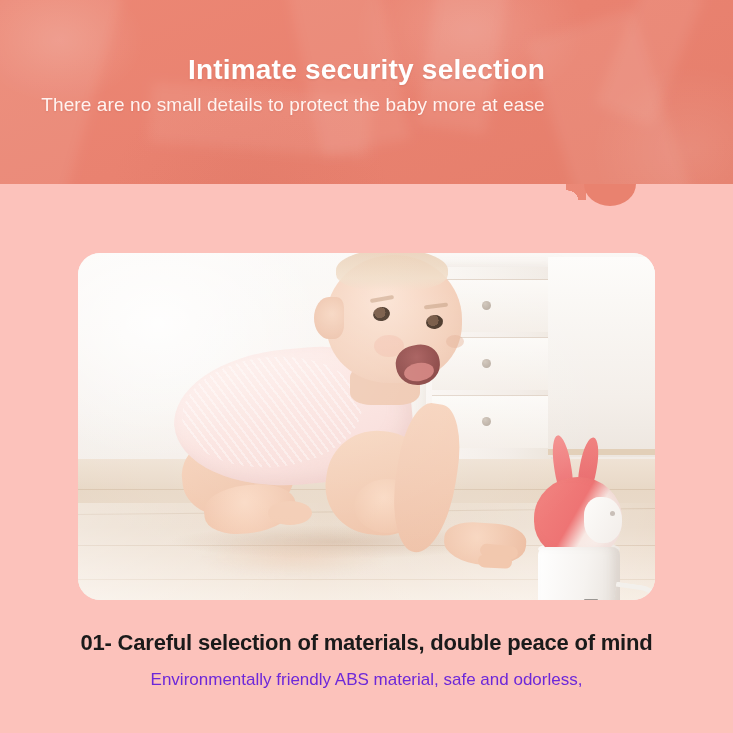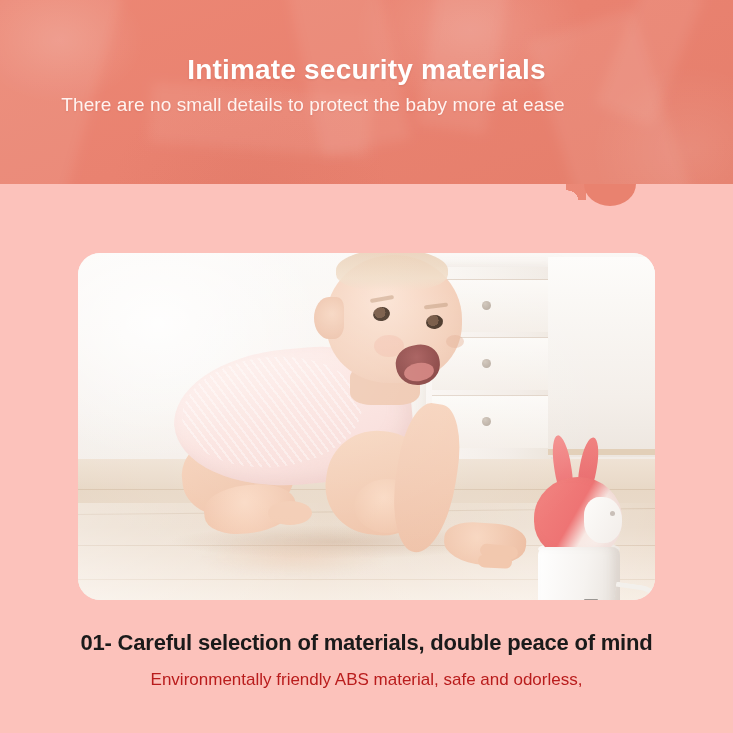--- a/index.html
+++ b/index.html
@@ -32,21 +32,20 @@
 
   .banner-title{
     position:absolute;left:0;top:54px;width:733px;text-align:center;
     font-size:28px;font-weight:700;color:#FFFFFF;letter-spacing:.2px;
     text-shadow:0 1px 2px rgba(150,60,48,.18);
   }
   .banner-sub{
     position:absolute;left:0;top:94px;width:586px;text-align:center;
     font-size:19px;font-weight:400;color:#FFF3F0;letter-spacing:.1px;
     text-shadow:0 1px 2px rgba(150,60,48,.14);
-    margin-left:20px;
   }
   
   .banner-notch{
     position:absolute;left:584px;top:184px;width:52px;height:22px;
     background:#E9826F;
     border-bottom-left-radius:26px 22px;border-bottom-right-radius:26px 22px;
   }
   .notch-blend-l{
     position:absolute;left:566px;top:184px;width:20px;height:16px;
     background:radial-gradient(20px 16px at 0 100%, rgba(233,130,111,0) 60%, rgba(233,130,111,.9) 61%);
@@ -164,37 +163,37 @@
   .photo-warm{position:absolute;left:0;top:0;width:577px;height:347px;pointer-events:none;
     background:radial-gradient(420px 300px at 42% 36%, rgba(255,255,255,.22), rgba(255,235,225,0) 72%);}
 
   
   .caption-head{
     position:absolute;left:0;top:630px;width:733px;text-align:center;
     font-size:22px;font-weight:700;color:#1A1A1A;letter-spacing:-.2px;
   }
   .caption-body{
     position:absolute;left:0;top:668px;width:733px;text-align:center;
-    font-size:17px;font-weight:400;color:#b91c1c;line-height:23px;
+    font-size:17px;font-weight:400;color:#6d28d9;line-height:23px;
   }
   .caption-body span{display:block;}
 </style>
 </head>
 <body>
 
 <div id="page">
 
   <div class="banner">
     <div class="fold f1"></div>
     <div class="fold f2"></div>
     <div class="fold f3"></div>
     <div class="fold f4"></div>
     <div class="fold f5"></div>
     <div class="fold f6"></div>
-    <div class="banner-title">Intimate security materials</div>
+    <div class="banner-title">Intimate security selection</div>
     <div class="banner-sub">There are no small details to protect the baby more at ease</div>
   </div>
   <div class="notch-blend-l"></div>
   <div class="banner-notch"></div>
 
   <div class="photo">
     <div class="wall"></div>
 
     <div class="dresser">
       <div class="dr-drawer dd1"></div>

